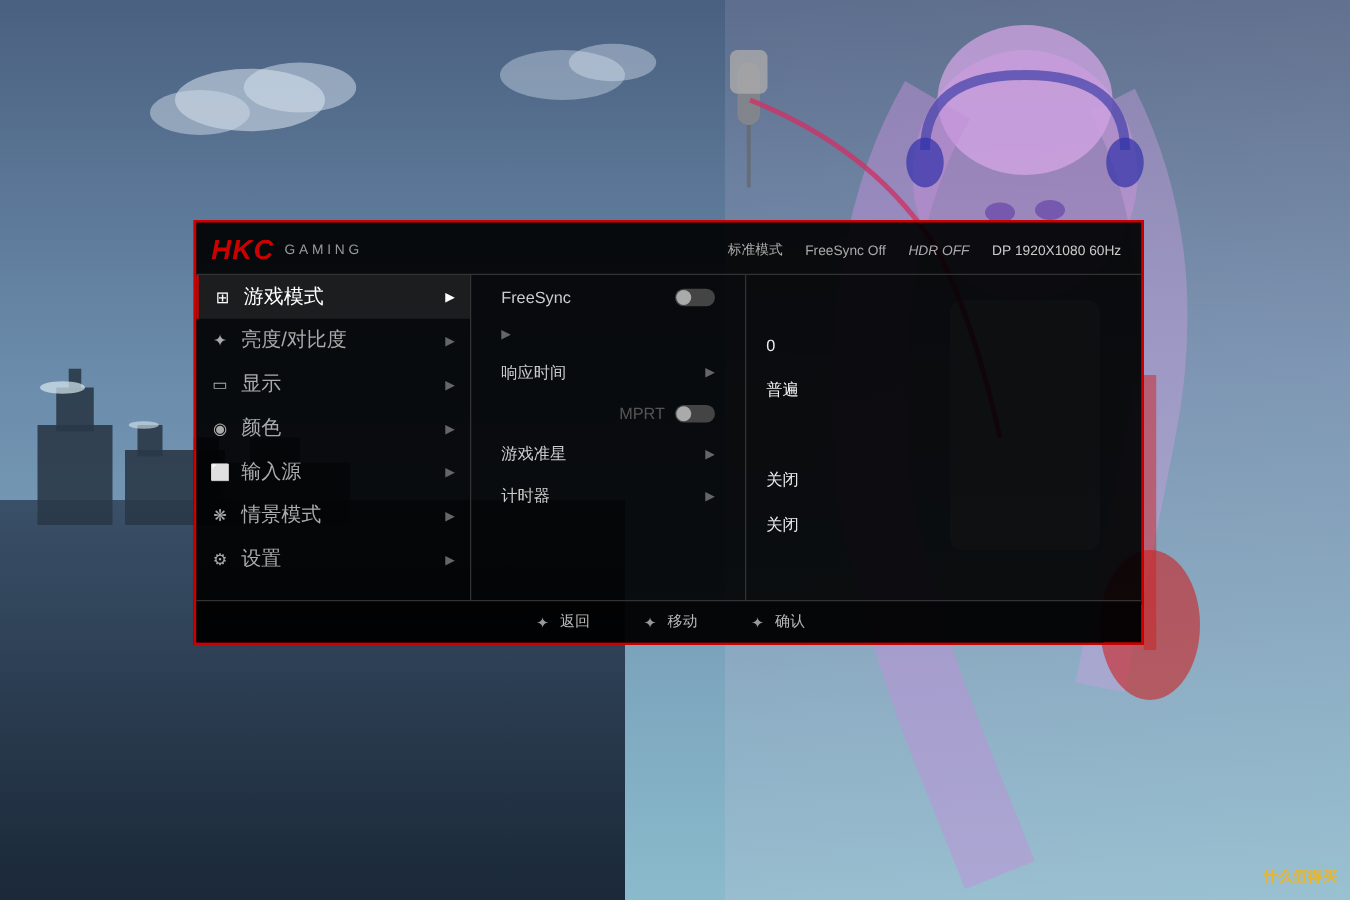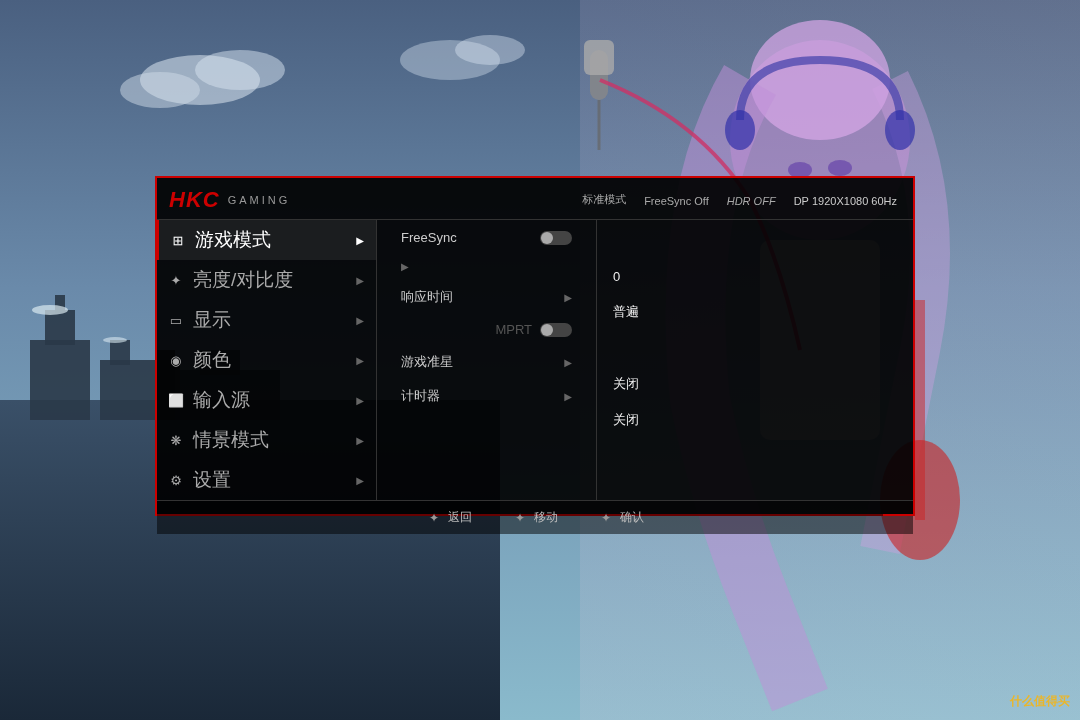--- a/index.html
+++ b/index.html
@@ -142,21 +142,21 @@
     .menu-icon {
       width: 18px;
       text-align: center;
       font-size: 13px;
       color: inherit;
       flex-shrink: 0;
     }
 
     .menu-label {
       flex: 1;
-      font-size: 19px;
+      font-size: 16px;
     }
 
     .menu-arrow {
       font-size: 10px;
       color: #666;
       margin-left: auto;
     }
 
     
     .sub-menu {

